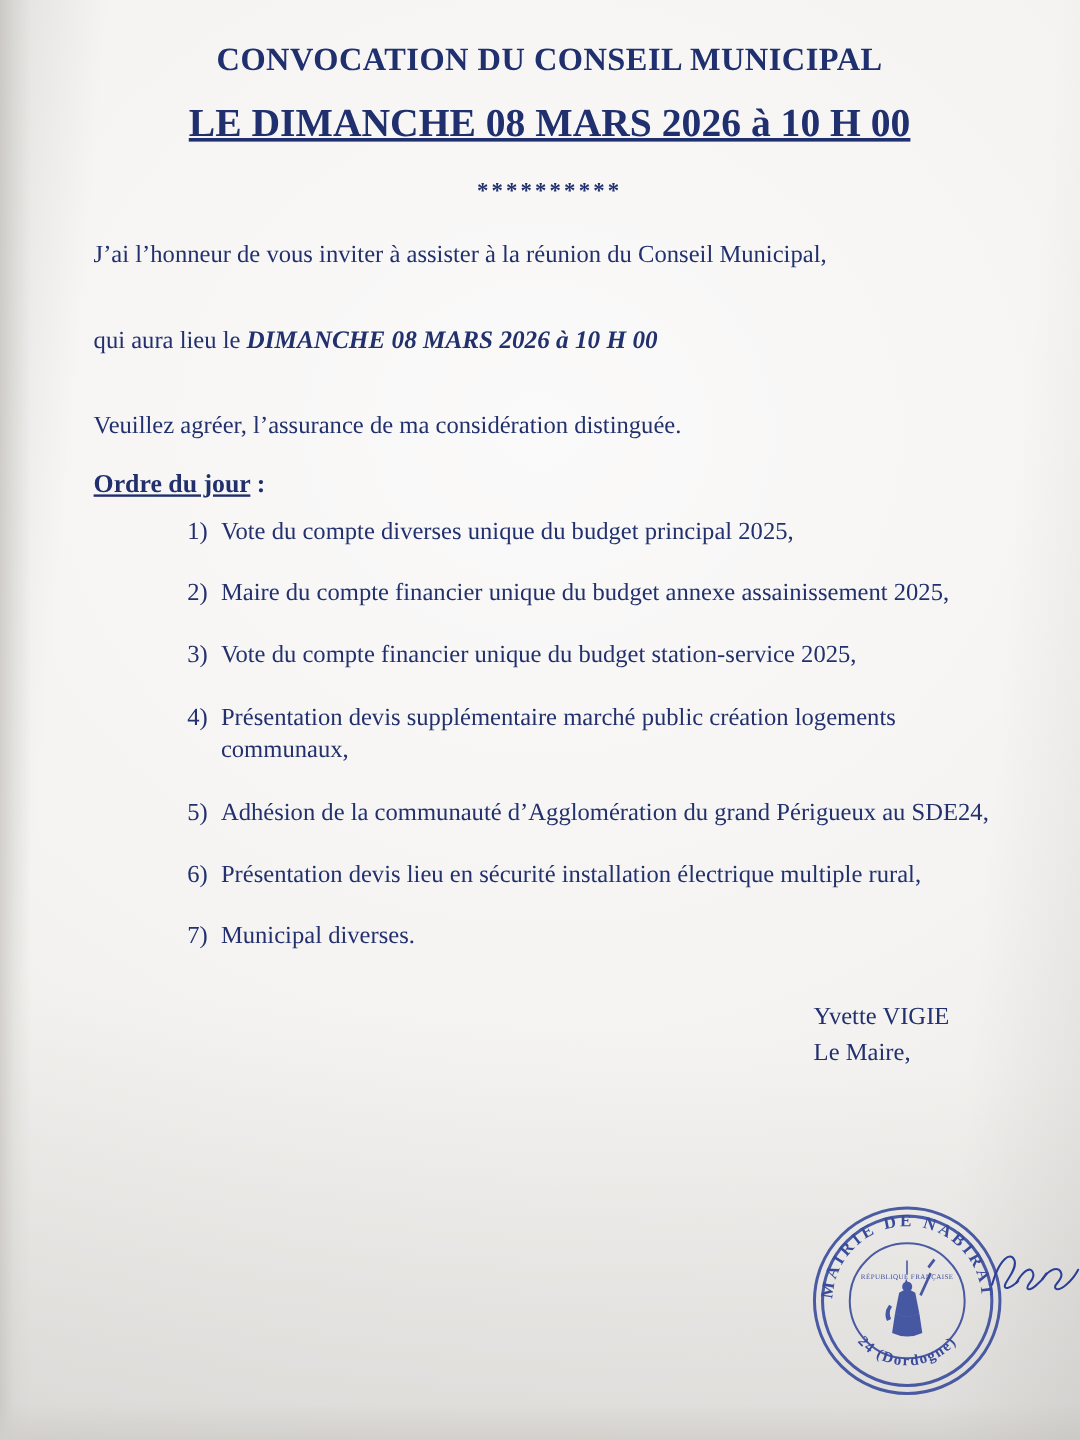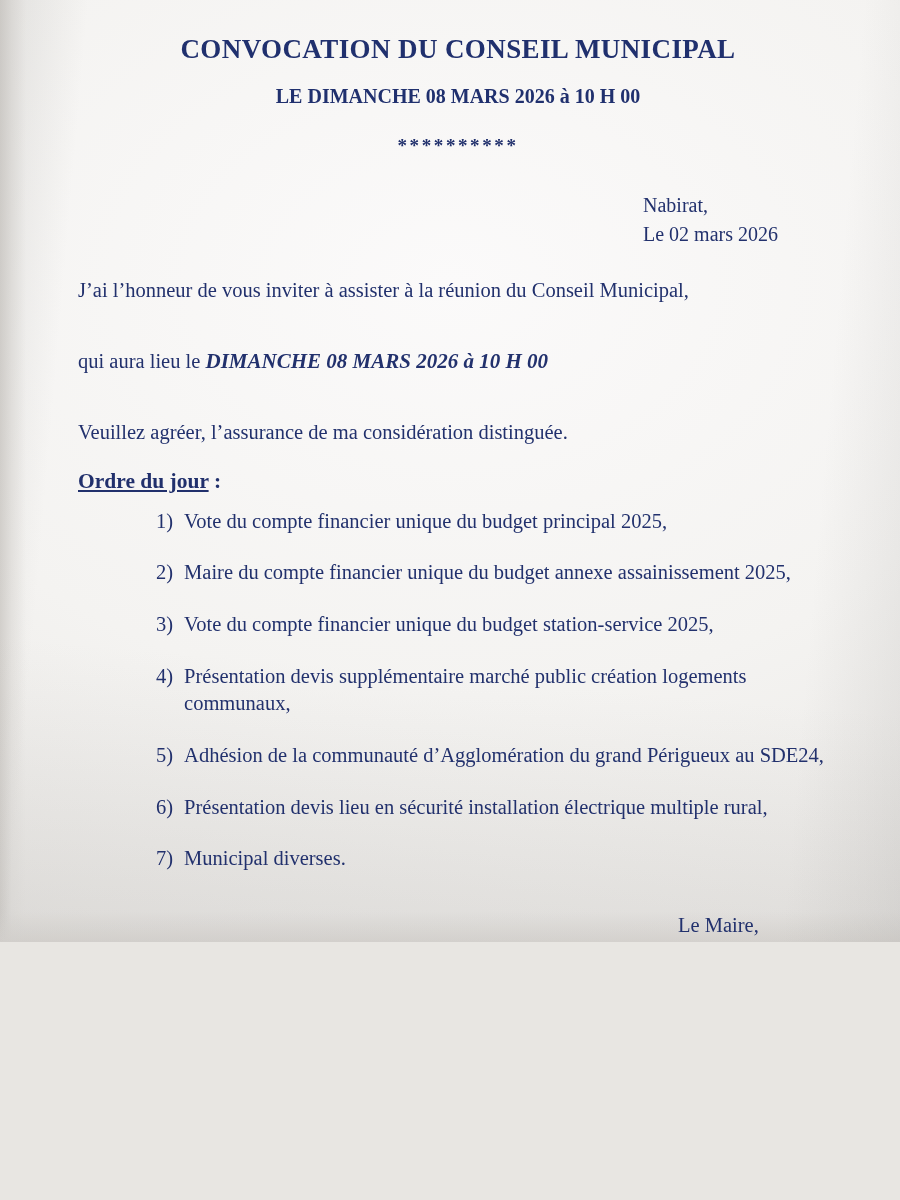--- a/index.html
+++ b/index.html
@@ -11,21 +11,21 @@
     height: 1200px;
     overflow: hidden;
     background: #e8e6e2;
     font-family: "Liberation Serif", serif;
   }
 
   
   #page {
     position: relative;
     width: 900px;
-    height: 942px;
+    height: 1200px;
     background:
       radial-gradient(ellipse 120% 80% at 50% 30%, #fbfafa 0%, #f4f3f1 55%, #e9e7e4 100%);
     overflow: hidden;
   }
   
   #page::after {
     content: "";
     position: absolute;
     inset: 0;
     pointer-events: none;
@@ -60,24 +60,25 @@
     font-weight: bold;
     font-size: 27px;
     letter-spacing: 0.4px;
     margin: 0;
     padding-top: 34px;
     color: #20306e;
   }
   .subtitle {
     text-align: center;
     font-weight: bold;
-    font-size: 20px;
+    font-size: 33px;
     margin: 0;
     padding-top: 20px;
     color: #20306e;
+    text-decoration: underline;
   }
   .stars {
     text-align: center;
     font-weight: bold;
     font-size: 19px;
     letter-spacing: 2.6px;
     padding-top: 27px;
     color: #22316d;
   }
 
@@ -166,42 +167,38 @@
 <div id="page">
   <div class="edge-left"></div>
   <div class="edge-bottom"></div>
 
   <div class="content">
 
     <h1 class="title">CONVOCATION DU CONSEIL MUNICIPAL</h1>
     <h2 class="subtitle">LE DIMANCHE 08 MARS 2026 à 10 H 00</h2>
     <div class="stars">**********</div>
 
-    <div class="placedate">
-      <div>Nabirat,</div>
-      <div>Le 02 mars 2026</div>
-    </div>
 
     <p class="para first">J’ai l’honneur de vous inviter à assister à la réunion du Conseil Municipal,</p>
 
     <p class="para">
       <span>qui aura lieu le </span><span class="emph">DIMANCHE 08 MARS 2026 à 10 H 00</span>
     </p>
 
 
     <p class="para">Veuillez agréer, l’assurance de ma considération distinguée.</p>
 
     <div class="agenda-title">
       <span class="u">Ordre du jour</span><span> :</span>
     </div>
 
     <ol class="agenda">
       <li>
         <span class="num">1)</span>
-        <span class="txt">Vote du compte financier unique du budget principal 2025,</span>
+        <span class="txt">Vote du compte diverses unique du budget principal 2025,</span>
       </li>
       <li>
         <span class="num">2)</span>
         <span class="txt">Maire du compte financier unique du budget annexe assainissement 2025,</span>
       </li>
       <li>
         <span class="num">3)</span>
         <span class="txt">Vote du compte financier unique du budget station-service 2025,</span>
       </li>
       <li>
@@ -216,22 +213,22 @@
         <span class="num">6)</span>
         <span class="txt">Présentation devis lieu en sécurité installation électrique multiple rural,</span>
       </li>
       <li>
         <span class="num">7)</span>
         <span class="txt">Municipal diverses.</span>
       </li>
     </ol>
 
     <div class="signature">
+      <div>Yvette VIGIE</div>
       <div>Le Maire,</div>
-      <div>Yvette VIGIE</div>
     </div>
 
   </div>
 
   <svg class="stamp" viewBox="0 0 200 200">
     <defs>
       <path id="arcTop" d="M 26 100 A 74 74 0 0 1 174 100"></path>
       <path id="arcBottom" d="M 36 100 A 64 64 0 0 0 164 100"></path>
     </defs>
     <g fill="none" stroke="#2b3f96" stroke-width="3" opacity="0.9">

